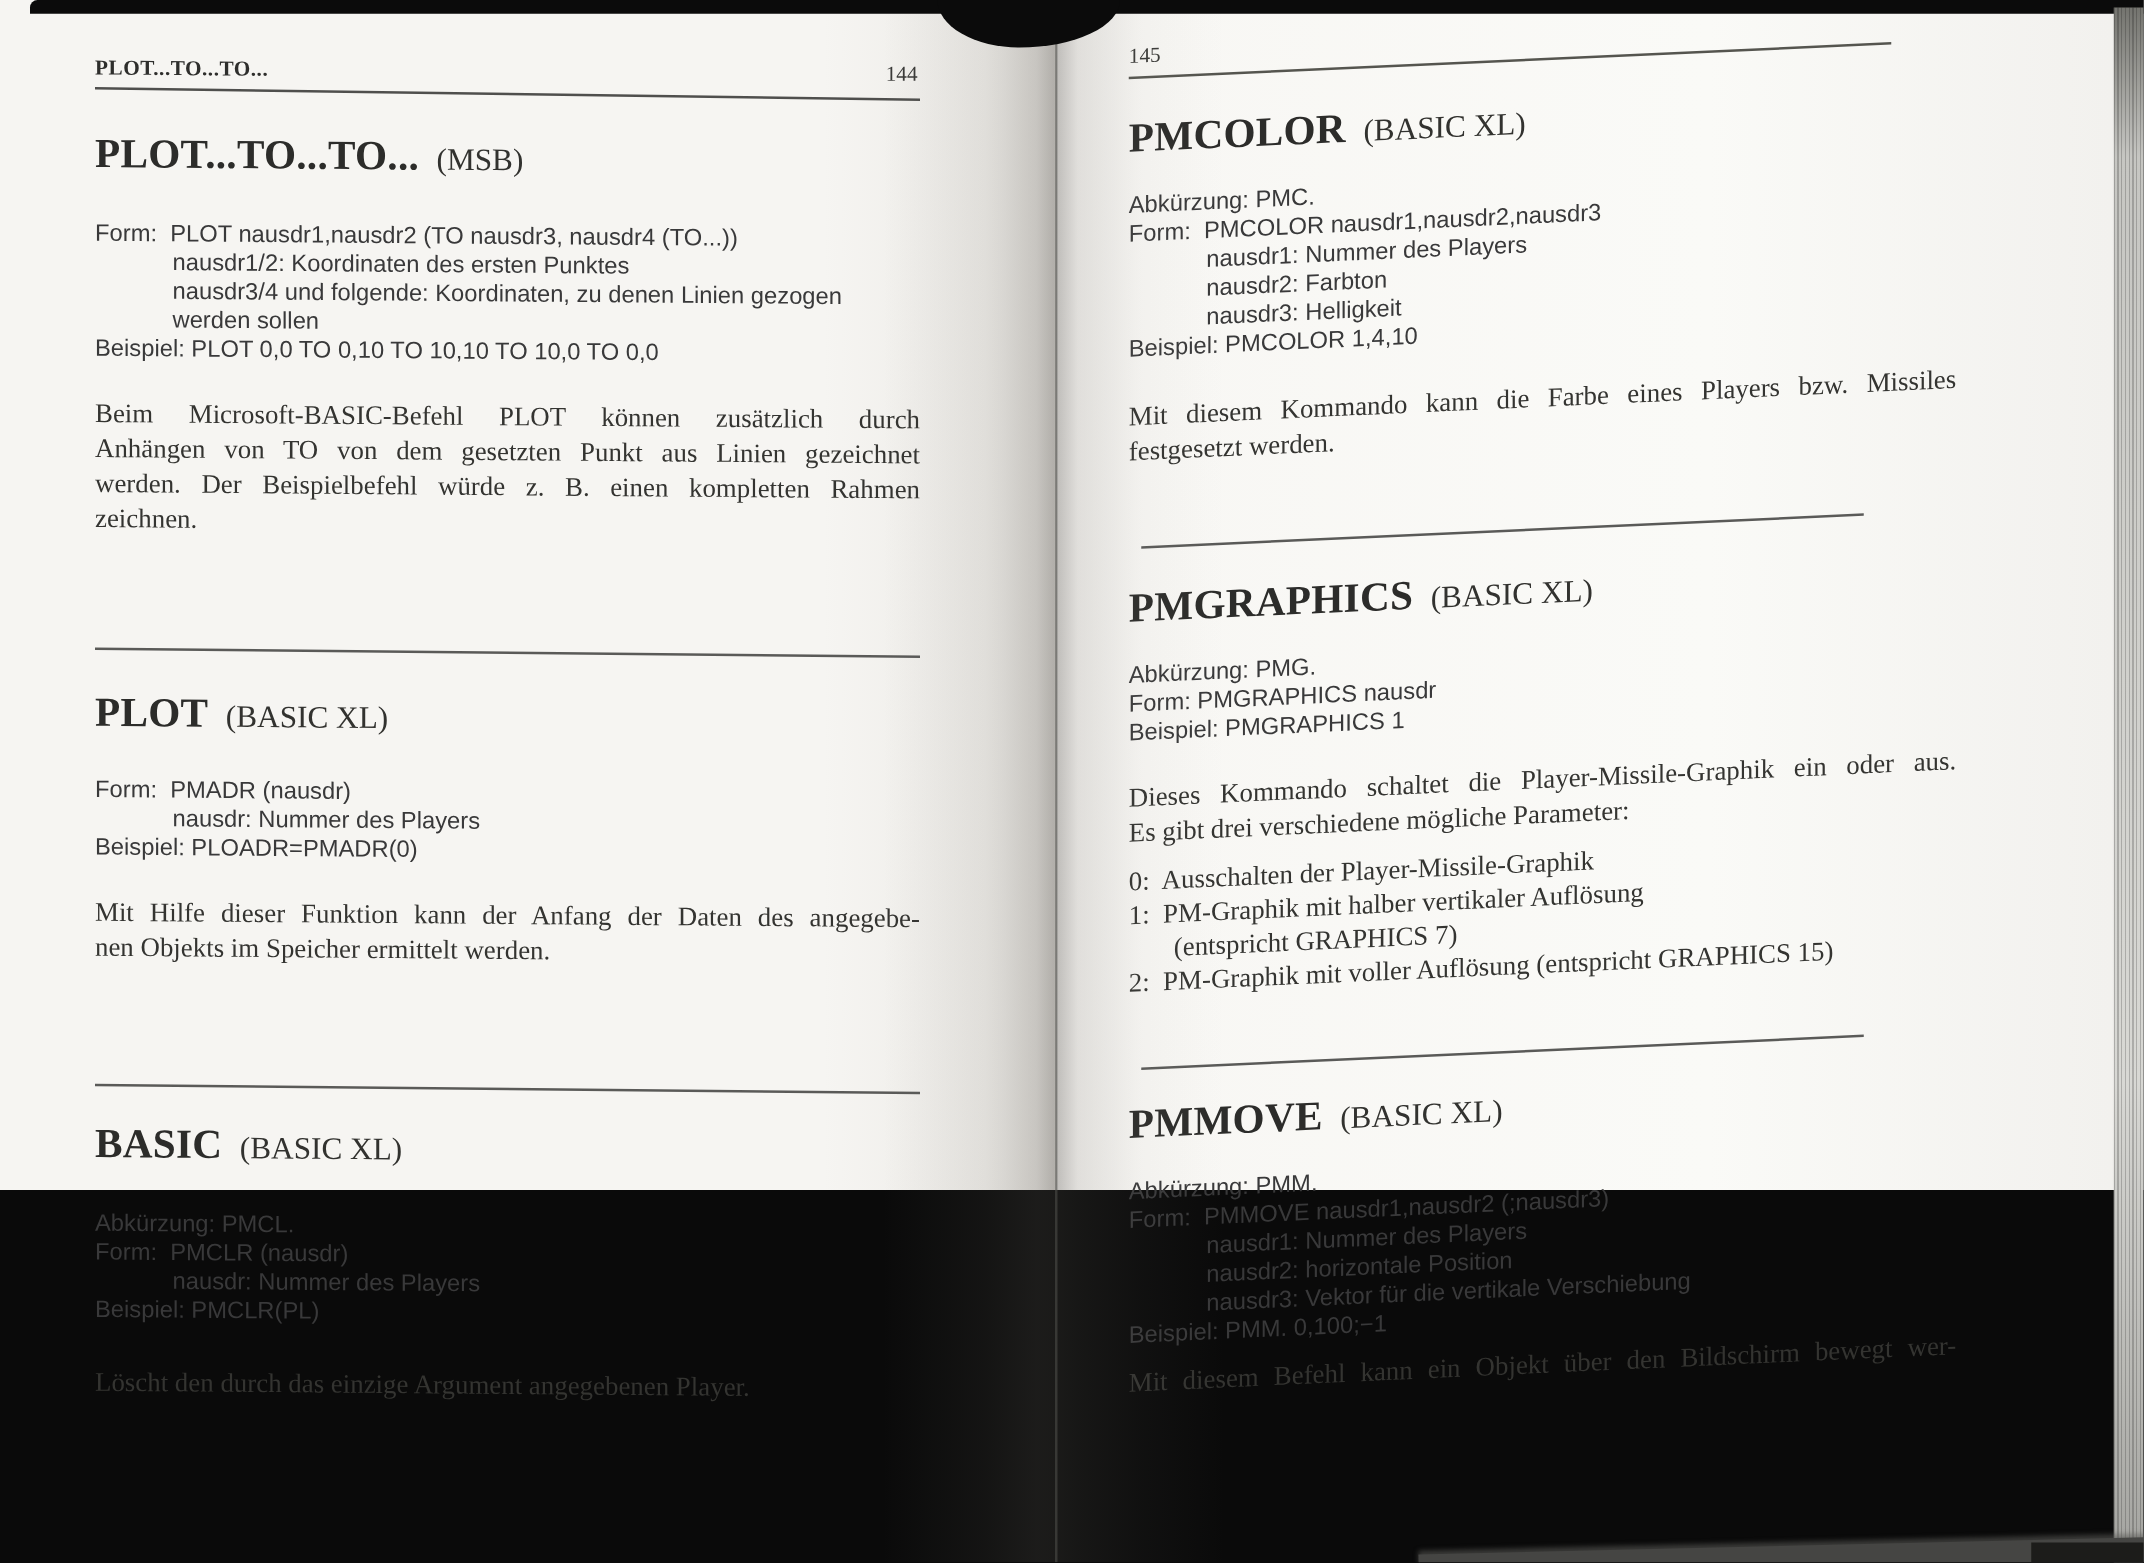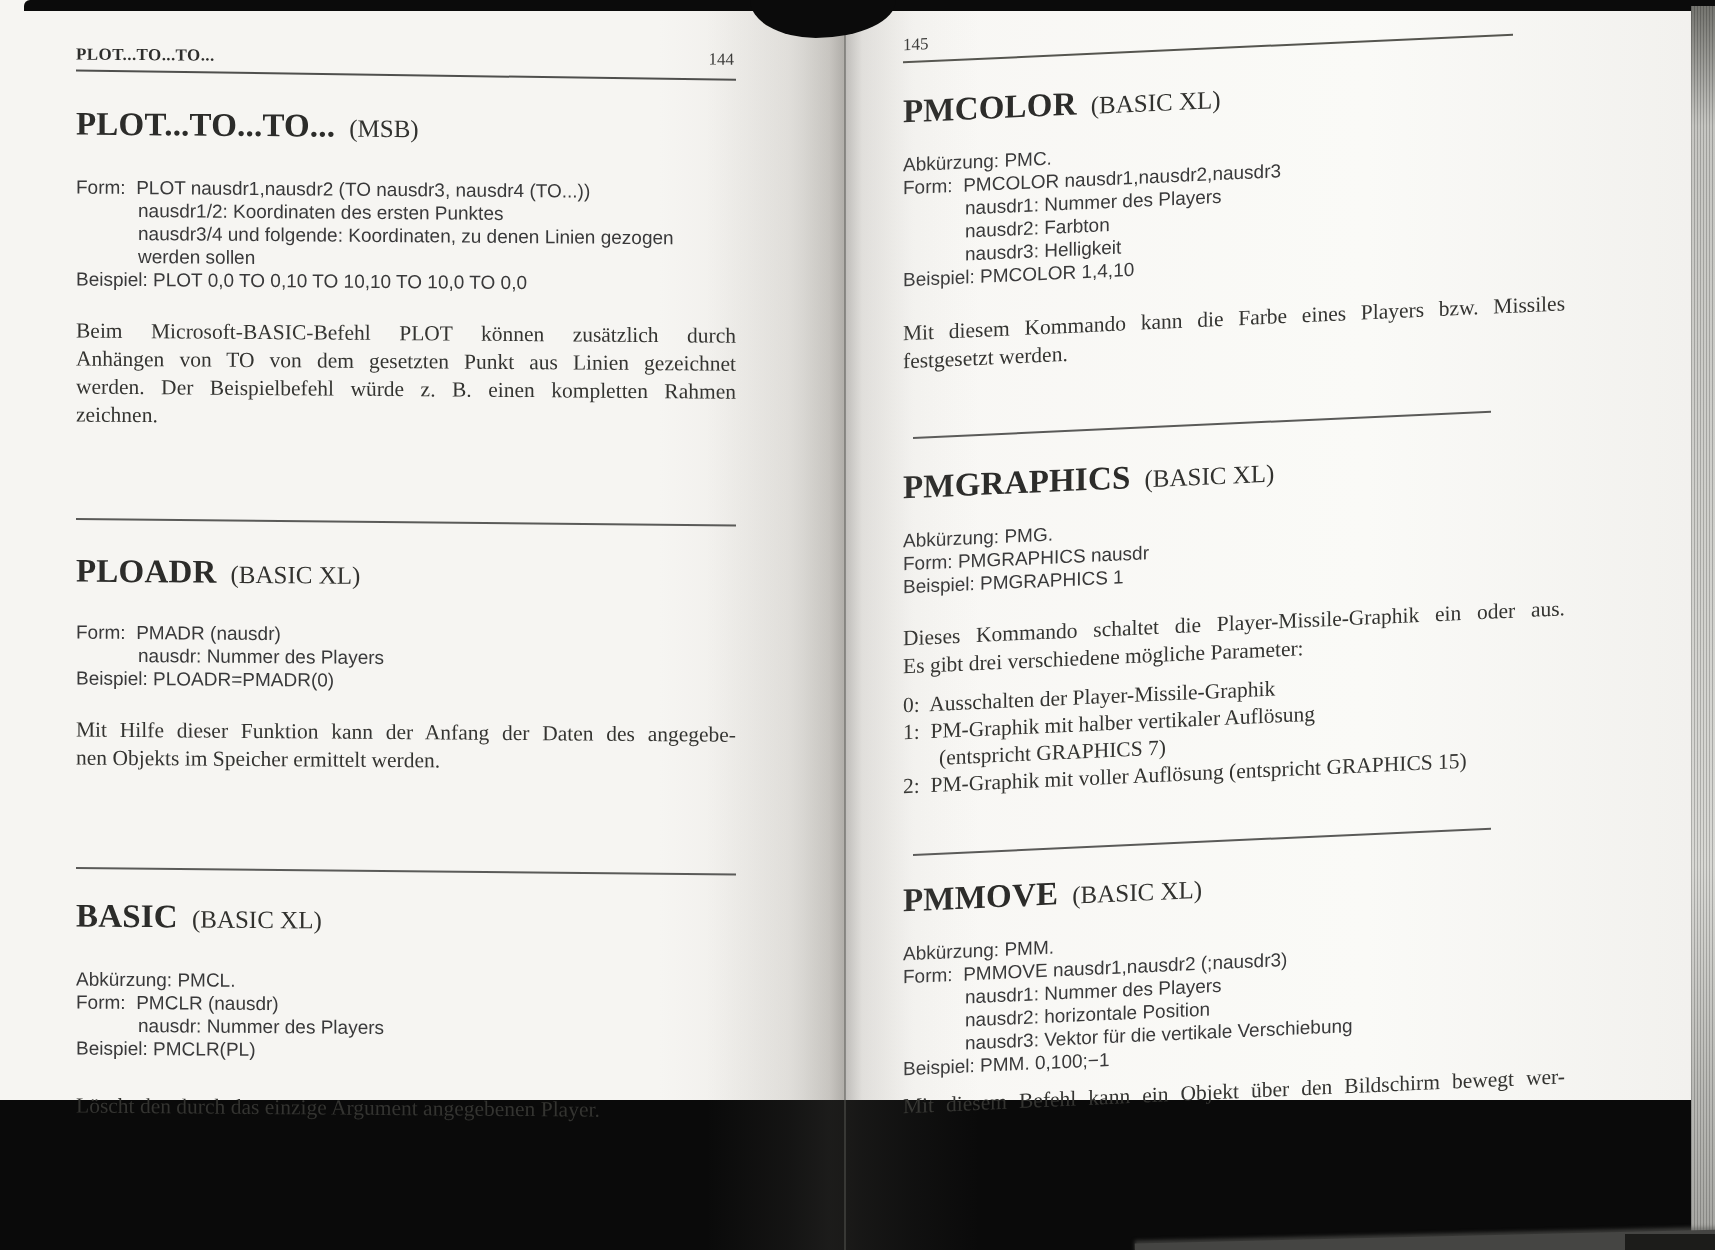--- a/index.html
+++ b/index.html
@@ -1,20 +1,20 @@
 <!DOCTYPE html>
 <html><head>
 <meta charset="utf-8">
 <style>
   html,body{margin:0;padding:0;background:#0a0a0a;}
   .stage{position:relative;width:1715px;height:1250px;overflow:hidden;background:#0a0a0a;
          font-family:"Liberation Serif","DejaVu Serif",serif;color:#343432;}
 
   
-  .page{position:absolute;top:0;height:1100px;}
+  .page{position:absolute;top:0;height:952px;}
   .page-left{left:0;width:845px;background:linear-gradient(to right,#f6f5f2 0%,#f6f5f2 78%,#eceae6 95%,#e2dfda 100%);}
   .page-right{left:845px;width:870px;background:linear-gradient(to right,#efedea 0%,#f8f7f4 8%,#fafaf7 60%,#f2f1ee 97%,#d8d6d2 100%);}
 
   
   .lp-inner{position:relative;padding:44px 0 0 76px;width:660px;transform:skewY(0.45deg);transform-origin:0 0;}
   .run-head{display:flex;justify-content:space-between;align-items:flex-end;width:660px;}
   .run-title{font-weight:bold;font-size:17px;letter-spacing:0.4px;color:#2e2e2c;}
   .page-num{font-size:17px;color:#3a3a38;padding-right:2px;}
   .head-rule{margin-top:7px;width:660px;height:2px;background:#4f4f4d;}
 
@@ -92,21 +92,21 @@
           <div class="body-line j">Anhängen von TO von dem gesetzten Punkt aus Linien gezeichnet</div>
           <div class="body-line j">werden. Der Beispielbefehl würde z. B. einen kompletten Rahmen</div>
           <div class="body-line">zeichnen.</div>
         </div>
       </div>
 
       <div class="divider lp-tilt" style="margin-top:90px;"></div>
 
       <div class="section">
         <div class="sec-head" style="margin-top:30px;">
-          <span class="sec-title">PLOADR</span>
+          <span class="sec-title">PLOT</span>
           <span class="sec-tag">(BASIC XL)</span>
         </div>
         <div class="spec" style="margin-top:24px;">
           <div class="spec-line">Form:  PMADR (nausdr)</div>
           <div class="spec-line cont">nausdr: Nummer des Players</div>
           <div class="spec-line">Beispiel: PLOADR=PMADR(0)</div>
         </div>
         <div class="body" style="margin-top:26px;">
           <div class="body-line j">Mit Hilfe dieser Funktion kann der Anfang der Daten des angegebe-</div>
           <div class="body-line">nen Objekts im Speicher ermittelt werden.</div>

